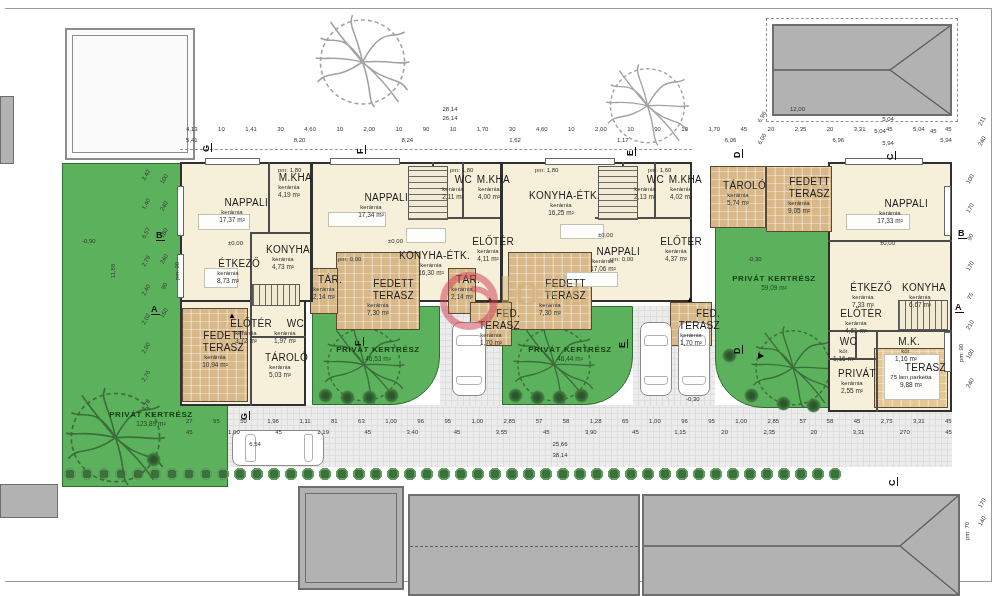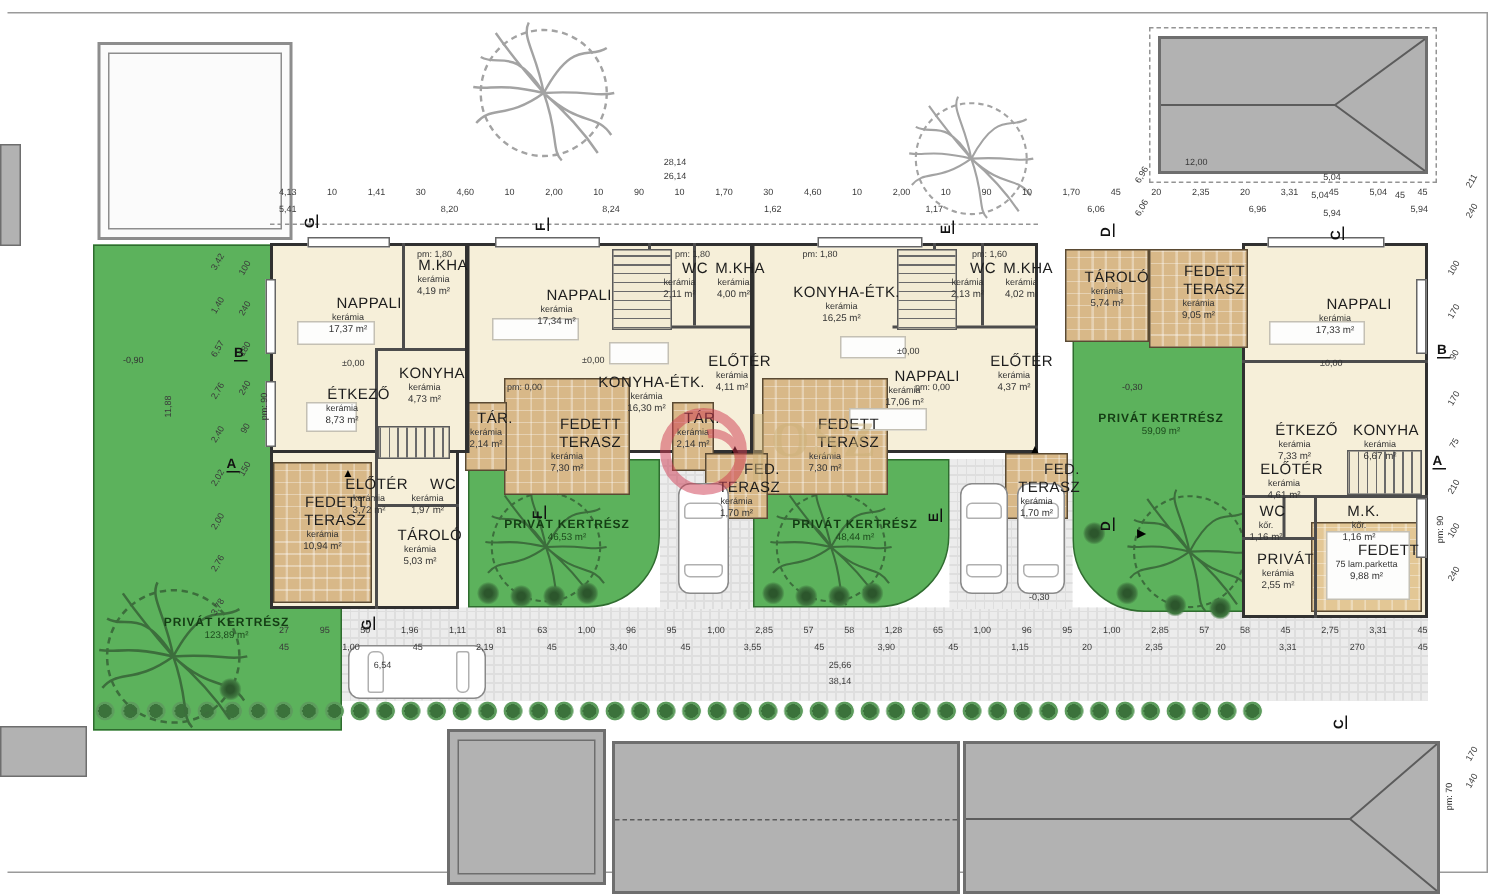--- a/index.html
+++ b/index.html
@@ -401,21 +401,21 @@
     <span class="room-name">M.K.</span>
     <span class="room-mat">kőr.</span>
     <span class="room-area">1,16 m²</span>
   </div>
   <div class="room-label" style="left:828px;top:368px;width:48px;">
     <span class="room-name">PRIVÁT</span>
     <span class="room-mat">kerámia</span>
     <span class="room-area">2,55 m²</span>
   </div>
   <div class="room-label" style="left:876px;top:362px;width:70px;">
-    <span class="room-name">FEDETT</span>
+    <span class="room-name">TERASZ</span>
     <span class="room-mat">75 lam.parketta</span>
     <span class="room-area">9,88 m²</span>
   </div>
 
   <div class="garden-label" style="left:92px;top:410px;width:118px;">
     <span class="garden-name">PRIVÁT KERTRÉSZ</span>
     <span class="garden-area">123,89 m²</span>
   </div>
   <div class="garden-label" style="left:322px;top:345px;width:112px;">
     <span class="garden-name">PRIVÁT KERTRÉSZ</span>

